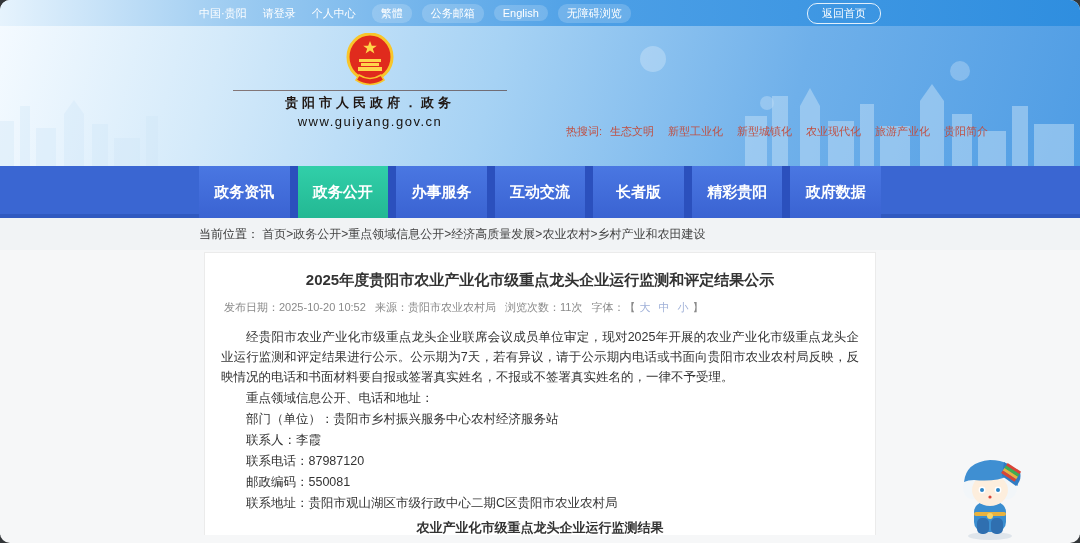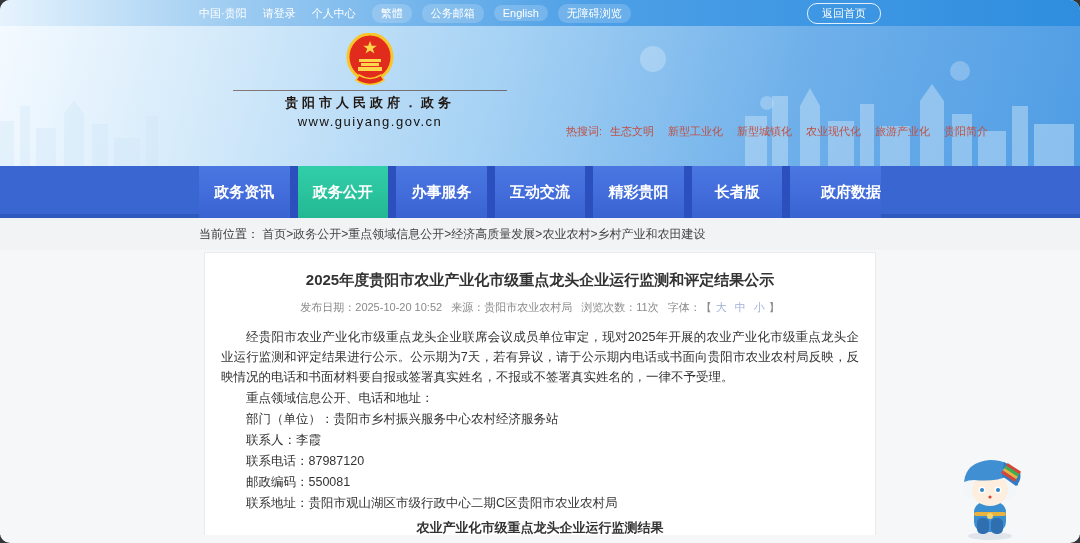--- a/index.html
+++ b/index.html
@@ -43,35 +43,35 @@
   .hot-label { margin-right:8px; }
   .hot-word { margin-right:14px; cursor:pointer; white-space:nowrap; }
 
   
   .nav-strip { position:absolute; left:0; bottom:0; width:100%; height:52px; background:#3a66d2;
                box-shadow:inset 0 -4px 0 rgba(20,50,140,0.25); }
   .nav-row { width:682px; margin:0 auto; height:52px; display:flex; background:#2b50bd; }
   .nav-item { flex:1; margin-right:8px; text-align:center; line-height:52px; font-size:15px;
               font-weight:bold; color:#fff; cursor:pointer;
               background:linear-gradient(#4a77e2,#3a63d2); white-space:nowrap; }
-  .nav-item:last-child { margin-right:0;text-align:right; }
+  .nav-item:last-child { margin-right:0; }
   .nav-item.active { background:linear-gradient(#31cfa9,#23b893); }
 
   
   .crumbbar { height:32px; background:#f1f3f5; display:flex; align-items:center; font-size:12px; color:#444; }
   .crumb-inner { width:682px; margin:4px auto; white-space:nowrap; }
   .crumb-label { color:#333; }
   .crumb-path { cursor:pointer; }
 
   
   .main { height:285px; background:#f6f7f8; overflow:hidden; }
   .card { width:672px; margin:2px auto 0; background:#fff; border:1px solid #ebebeb;
           padding:12px 16px 0; min-height:300px; }
   .art-title { text-align:center; font-size:15px; font-weight:bold; color:#333; margin:6px 0 10px; }
-  .art-meta { text-align:center; font-size:11px; color:#8a8a8a; margin-bottom:12px; white-space:nowrap; }
+  .art-meta { font-size:11px; color:#8a8a8a; margin-bottom:12px; white-space:nowrap; }
   .art-meta .seg { margin:0 3px; }
   .fontsize { color:#9fb0d8; margin:0 4px; cursor:pointer; }
   .art-body p { font-size:12.5px; color:#333; line-height:20px; text-indent:2em;
                 text-align:justify; margin-bottom:1px; }
   .tbl-caption { text-align:center; font-size:13px; font-weight:bold; color:#333; margin:6px 0 5px; }
 
   
   .mascot { position:absolute; left:950px; top:450px; width:80px; height:90px; cursor:pointer; }
 </style>
 </head>
@@ -152,22 +152,22 @@
           <span class="hot-word">贵阳简介</span>
         </span>
     </div>
 
     <div class="nav-strip">
       <div class="nav-row" id="nav-row">
           <div class="nav-item">政务资讯</div>
           <div class="nav-item active">政务公开</div>
           <div class="nav-item">办事服务</div>
           <div class="nav-item">互动交流</div>
+          <div class="nav-item">长者版</div>
           <div class="nav-item">精彩贵阳</div>
-          <div class="nav-item">长者版</div>
           <div class="nav-item">政府数据</div>
         </div>
     </div>
   </div>
 
   <div class="crumbbar">
     <div class="crumb-inner">
       <span class="crumb-label">当前位置：</span>
       <span class="crumb-path">首页&gt;政务公开&gt;重点领域信息公开&gt;经济高质量发展&gt;农业农村&gt;乡村产业和农田建设</span>
     </div>

